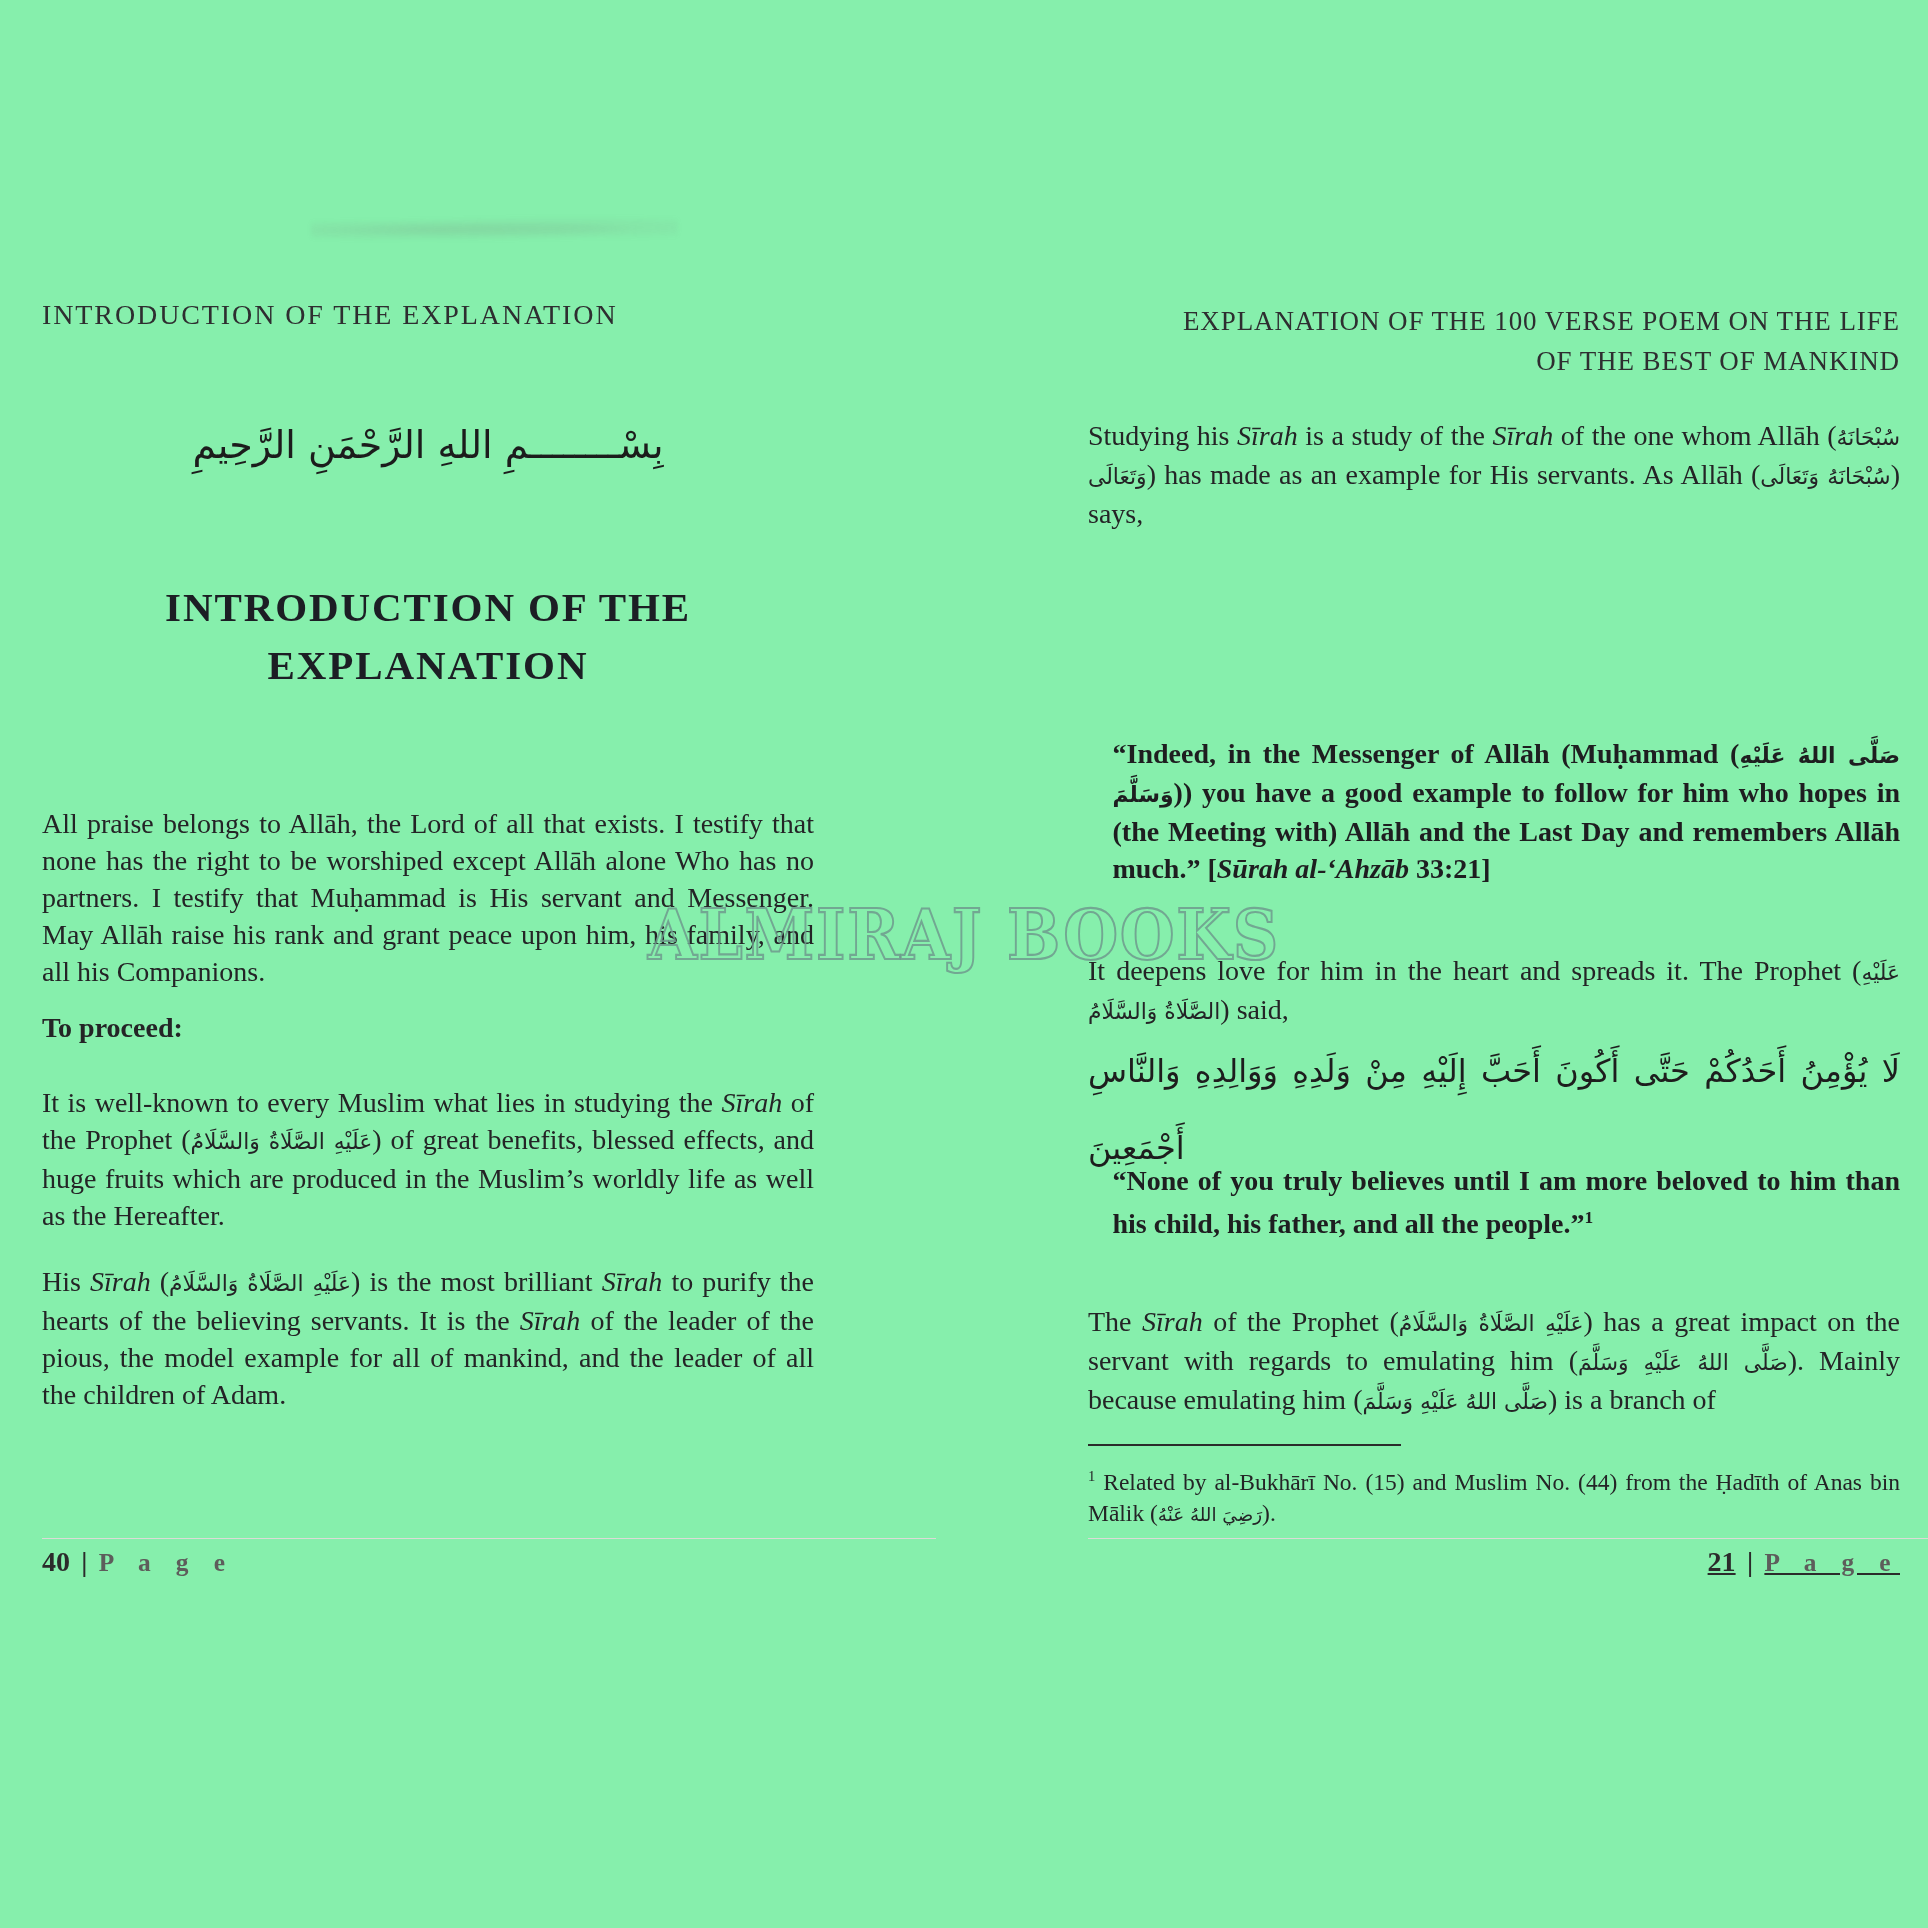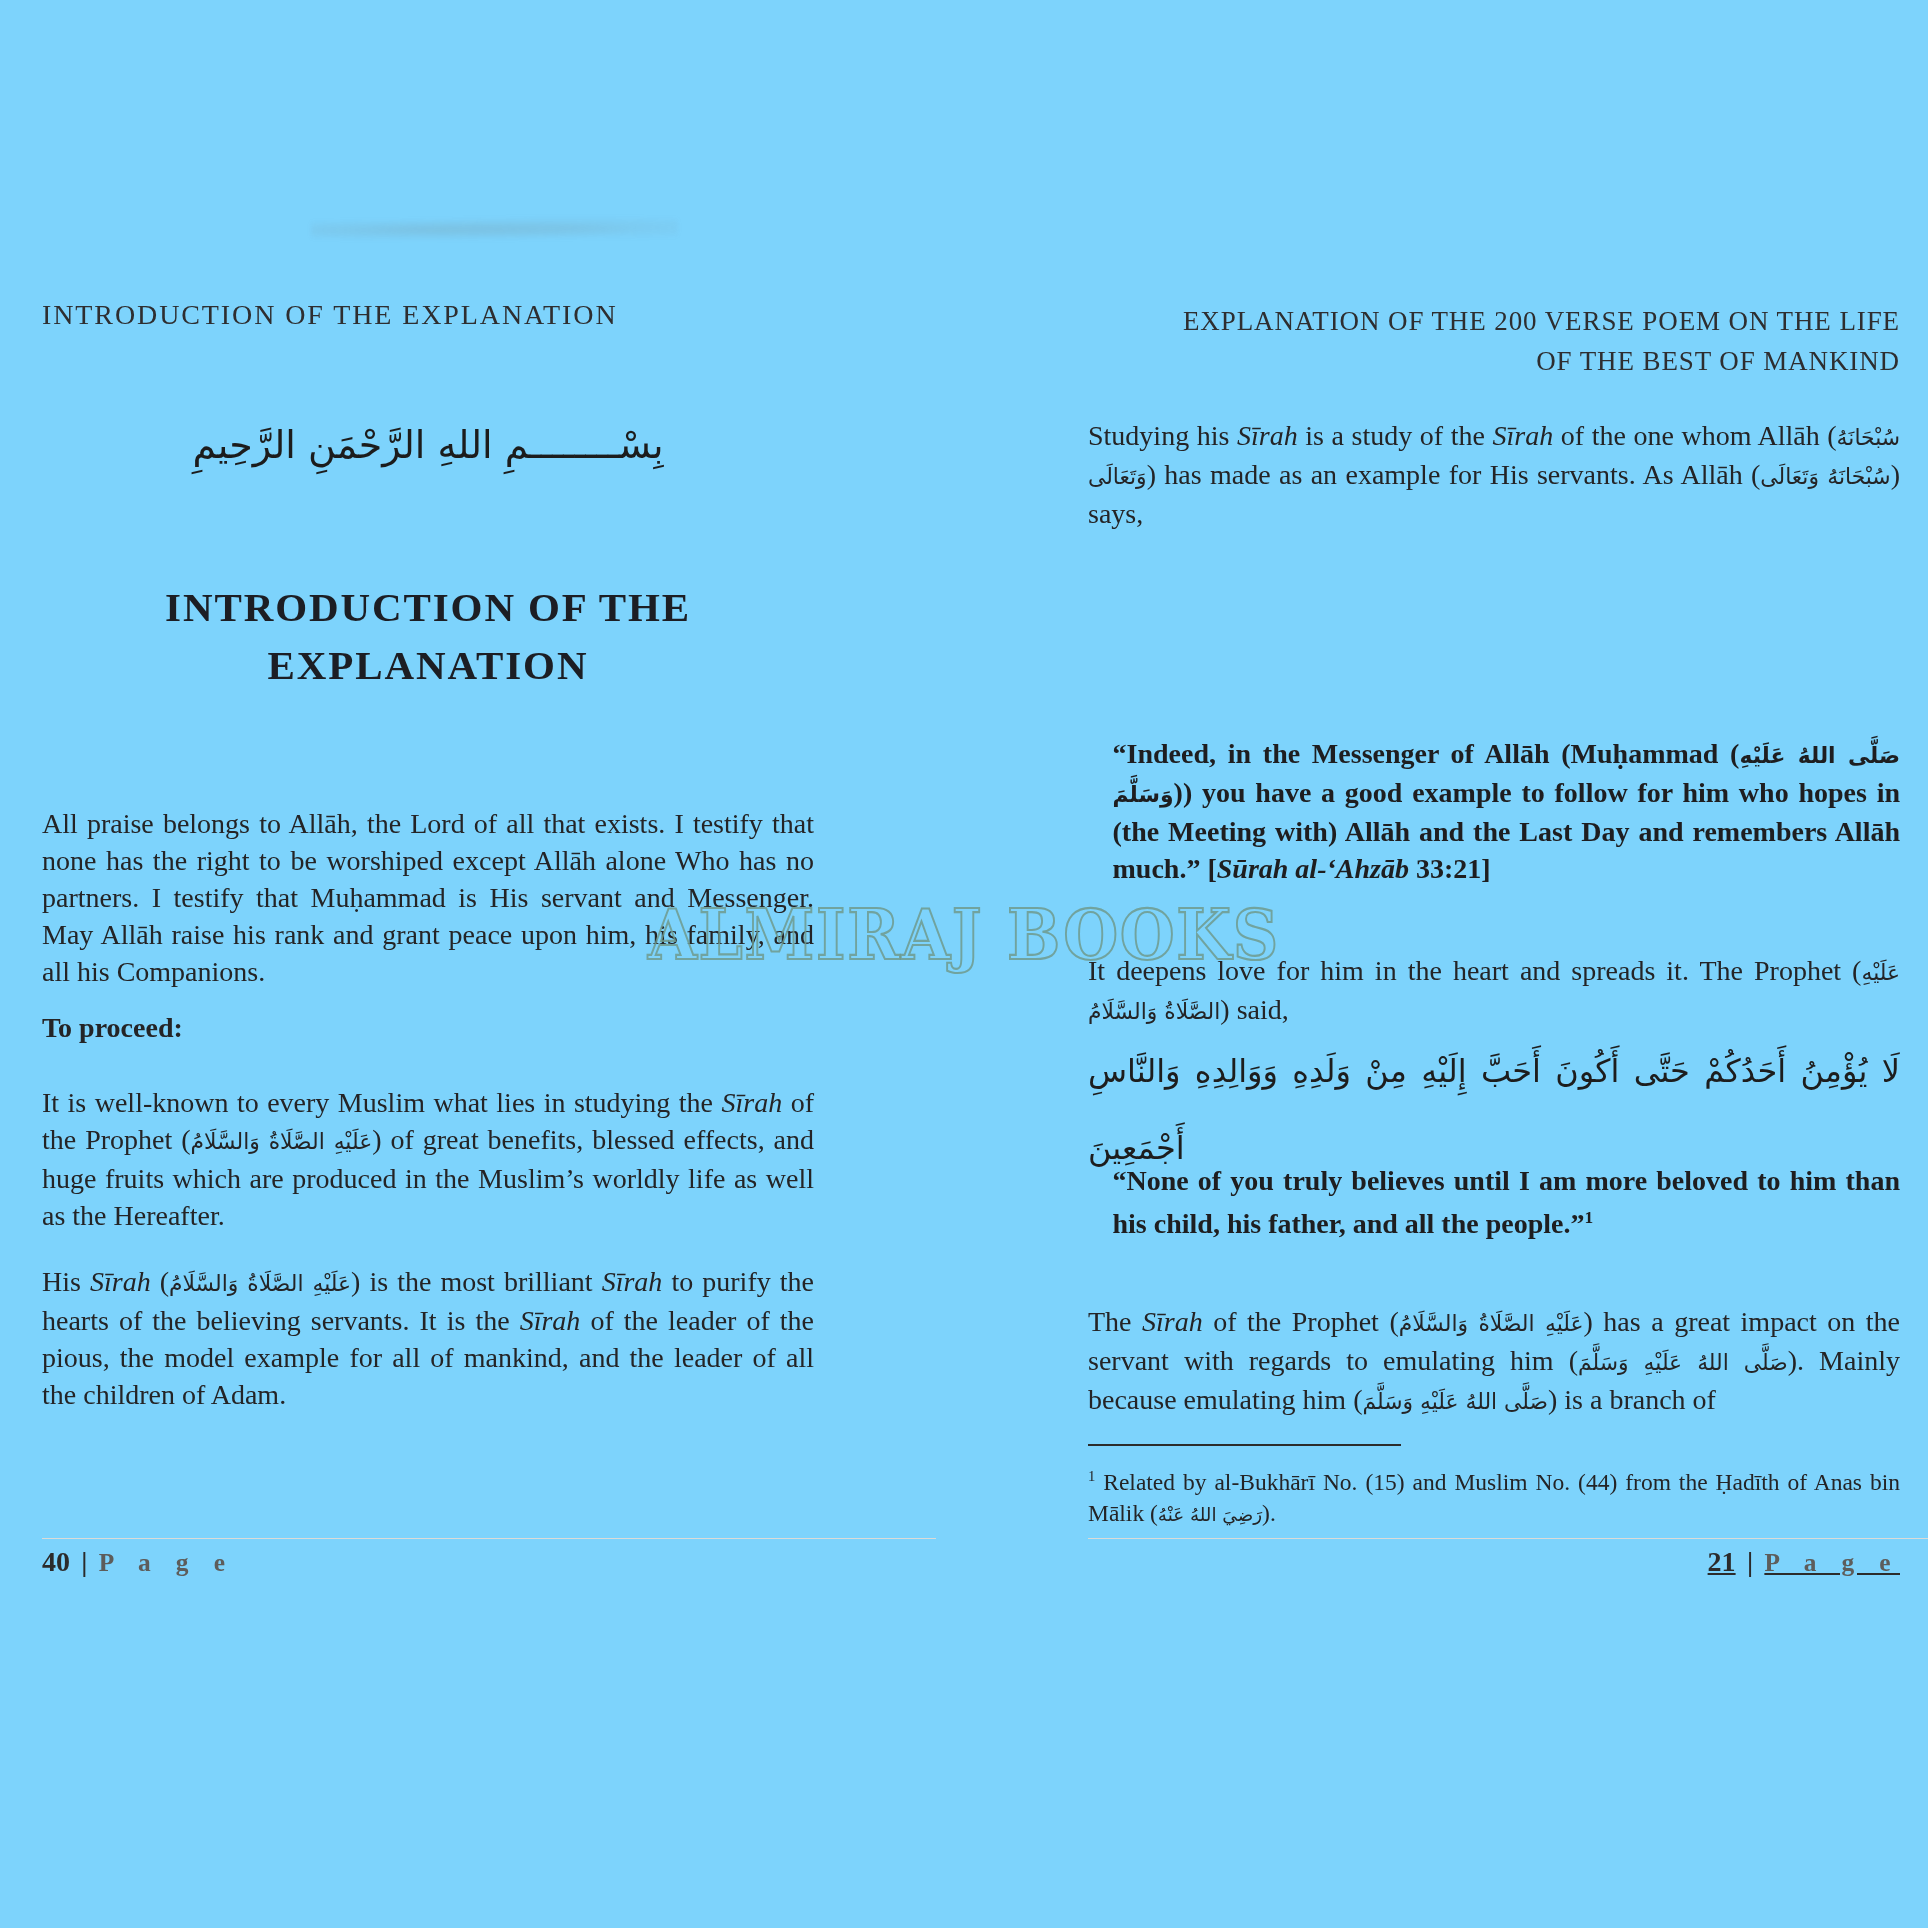--- a/index.html
+++ b/index.html
@@ -1,18 +1,18 @@
 <!DOCTYPE html>
 <html style="font-size:15px"><head>
 <meta charset="utf-8">
 <style>
   html,body{margin:0;padding:0;background:#ffffff;}
   .canvas{
     position:relative;width:1928px;height:1928px;overflow:hidden;
-    background:#7dd3fc;color:#232323;
+    background:#86efac;color:#232323;
     font-family:"Liberation Serif", serif;
   }
   .page{position:absolute;top:0;height:1928px;}
   .page-left{left:42px;width:772px;}
   .page-right{left:1088px;width:812px;}
   .blk{position:absolute;left:0;right:0;margin:0;}
 
   .running-header{font-size:28px;letter-spacing:1.9px;color:#2e2e30;}
   .running-header.rh-right{text-align:right;font-size:27px;line-height:40px;letter-spacing:0.9px;}
 
@@ -107,21 +107,21 @@
 
     <div class="blk footer-hairline" style="top:1538px;right:-122px;"></div>
 
     <div class="blk page-footer" style="top:1546px;">
       <span class="pnum">40</span><span class="psep">|</span><span class="pword">P a g e</span>
     </div>
   </div>
 
   <div class="page page-right">
     <div class="blk running-header rh-right" style="top:301px;">
-      <div>EXPLANATION OF THE 200 VERSE POEM ON THE LIFE</div>
+      <div>EXPLANATION OF THE 100 VERSE POEM ON THE LIFE</div>
       <div>OF THE BEST OF MANKIND</div>
     </div>
 
     <p class="blk bodytext" style="top:417px;"><span>Studying his </span><span class="run-i">Sīrah</span><span> is a study of the </span><span class="run-i">Sīrah</span><span> of the one whom Allāh (</span><span class="run-ar">سُبْحَانَهُ وَتَعَالَى</span><span>) has made as an example for His servants. As Allāh (</span><span class="run-ar">سُبْحَانَهُ وَتَعَالَى</span><span>) says,</span></p>
 
 
     <p class="blk bodytext quote" style="top:735px;"><span class="run-b">“Indeed, in the Messenger of Allāh (Muḥammad (</span><span class="run-ar">صَلَّى اللهُ عَلَيْهِ وَسَلَّمَ</span><span class="run-b">)) you have a good example to follow for him who hopes in (the Meeting with) Allāh and the Last Day and remembers Allāh much.”</span><span> [</span><span class="run-i">Sūrah al-‘Ahzāb</span><span> 33:21]</span></p>
 
     <p class="blk bodytext" style="top:952px;"><span>It deepens love for him in the heart and spreads it. The Prophet (</span><span class="run-ar">عَلَيْهِ الصَّلَاةُ وَالسَّلَامُ</span><span>) said,</span></p>
 

